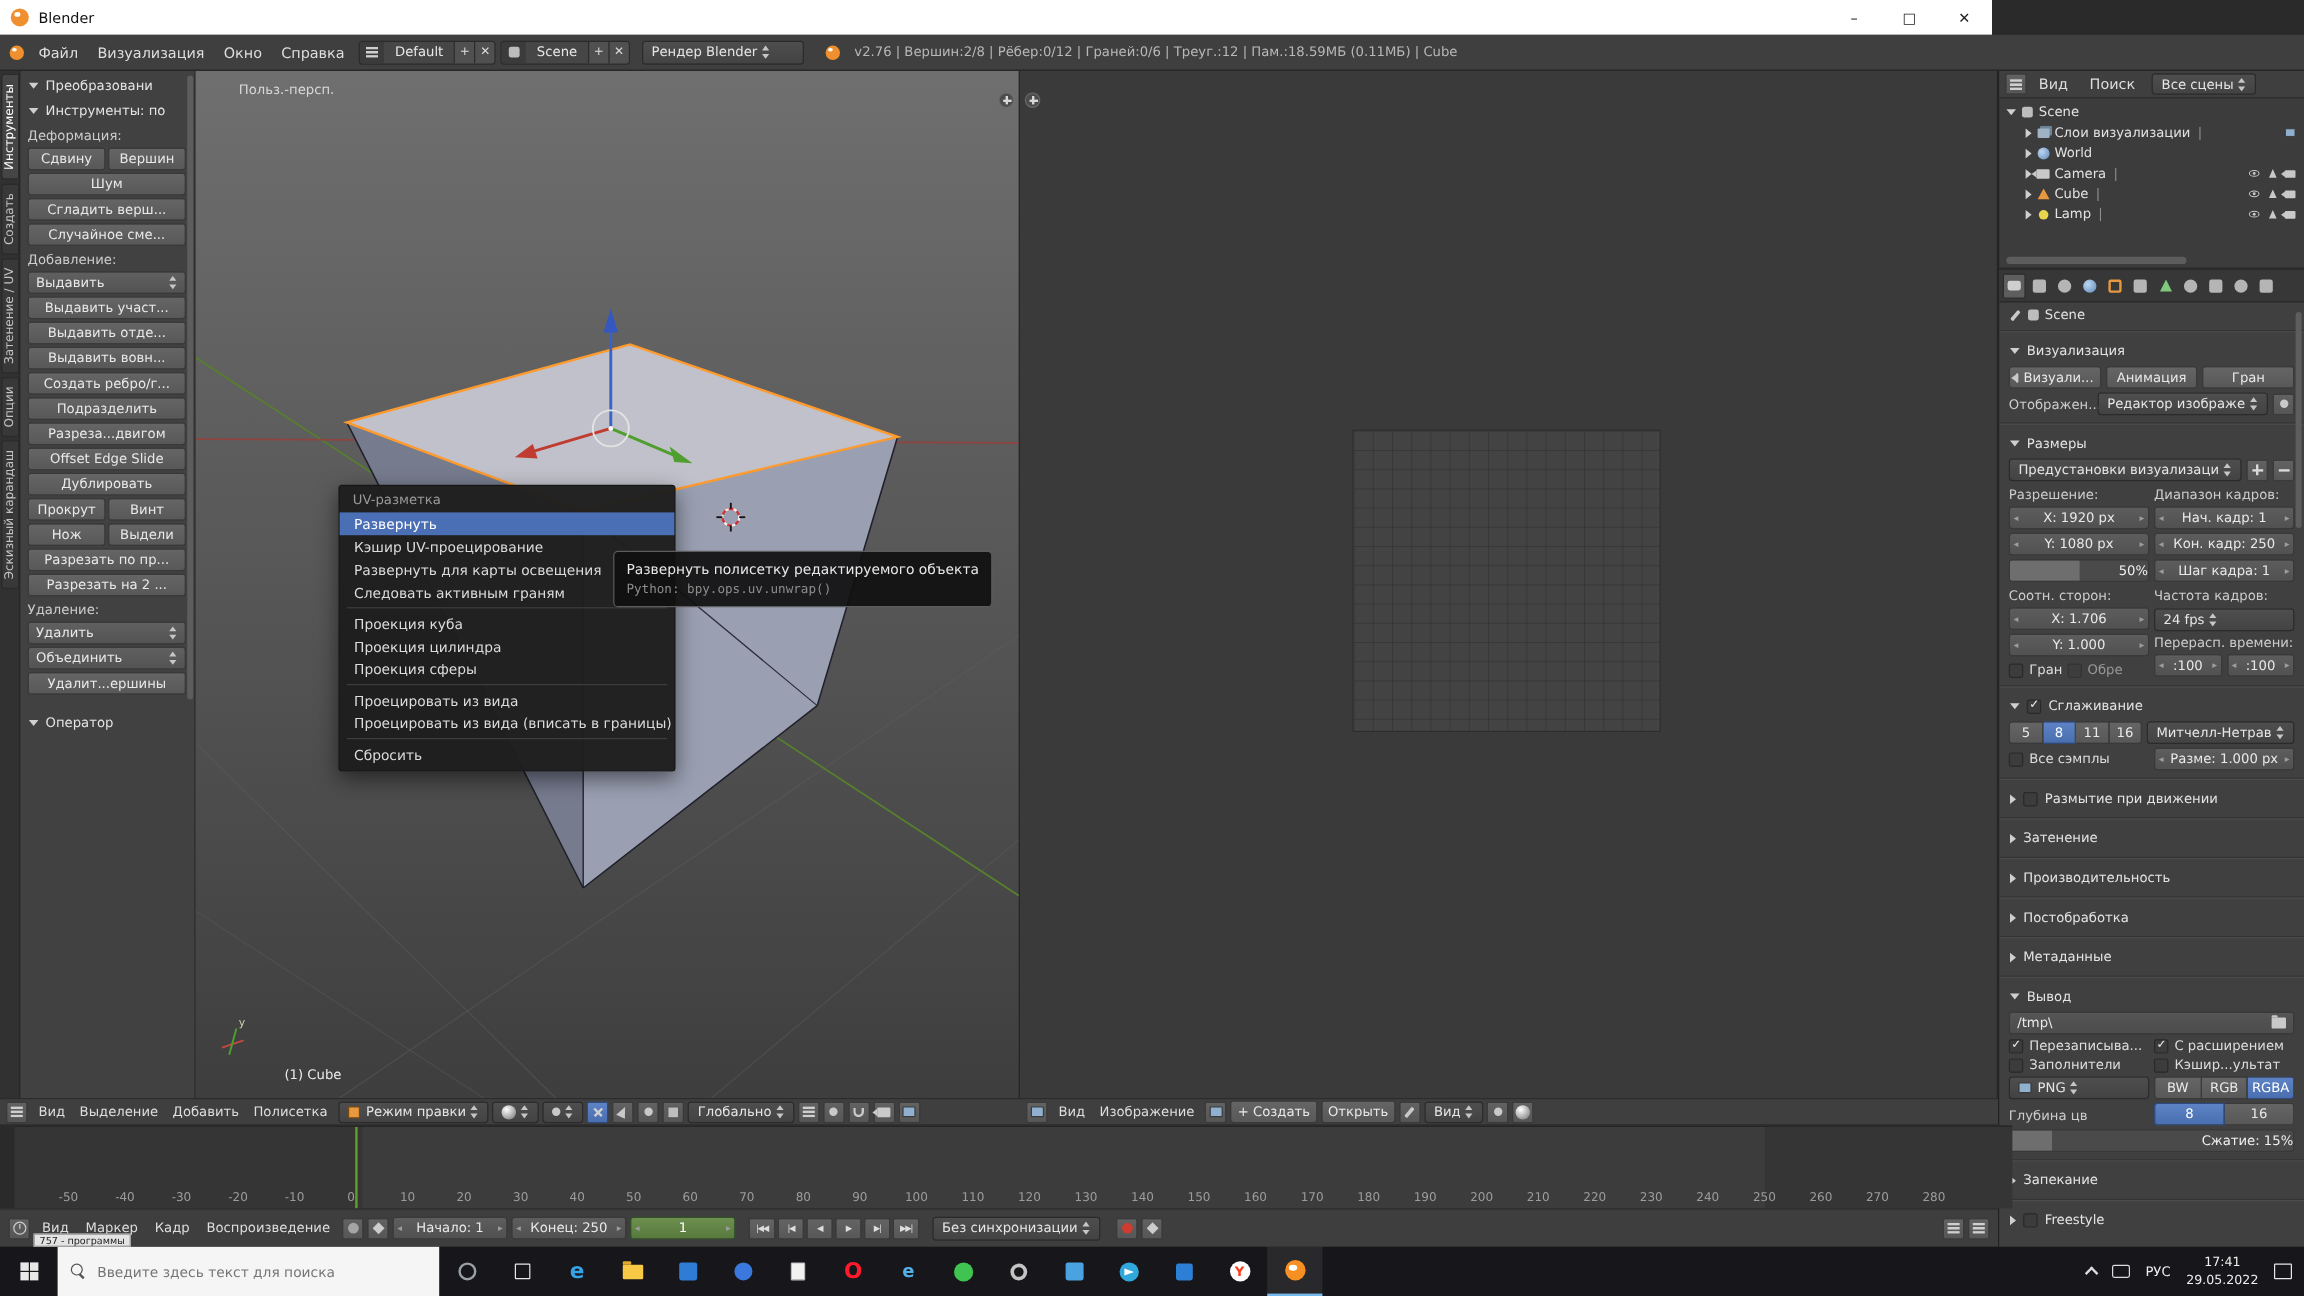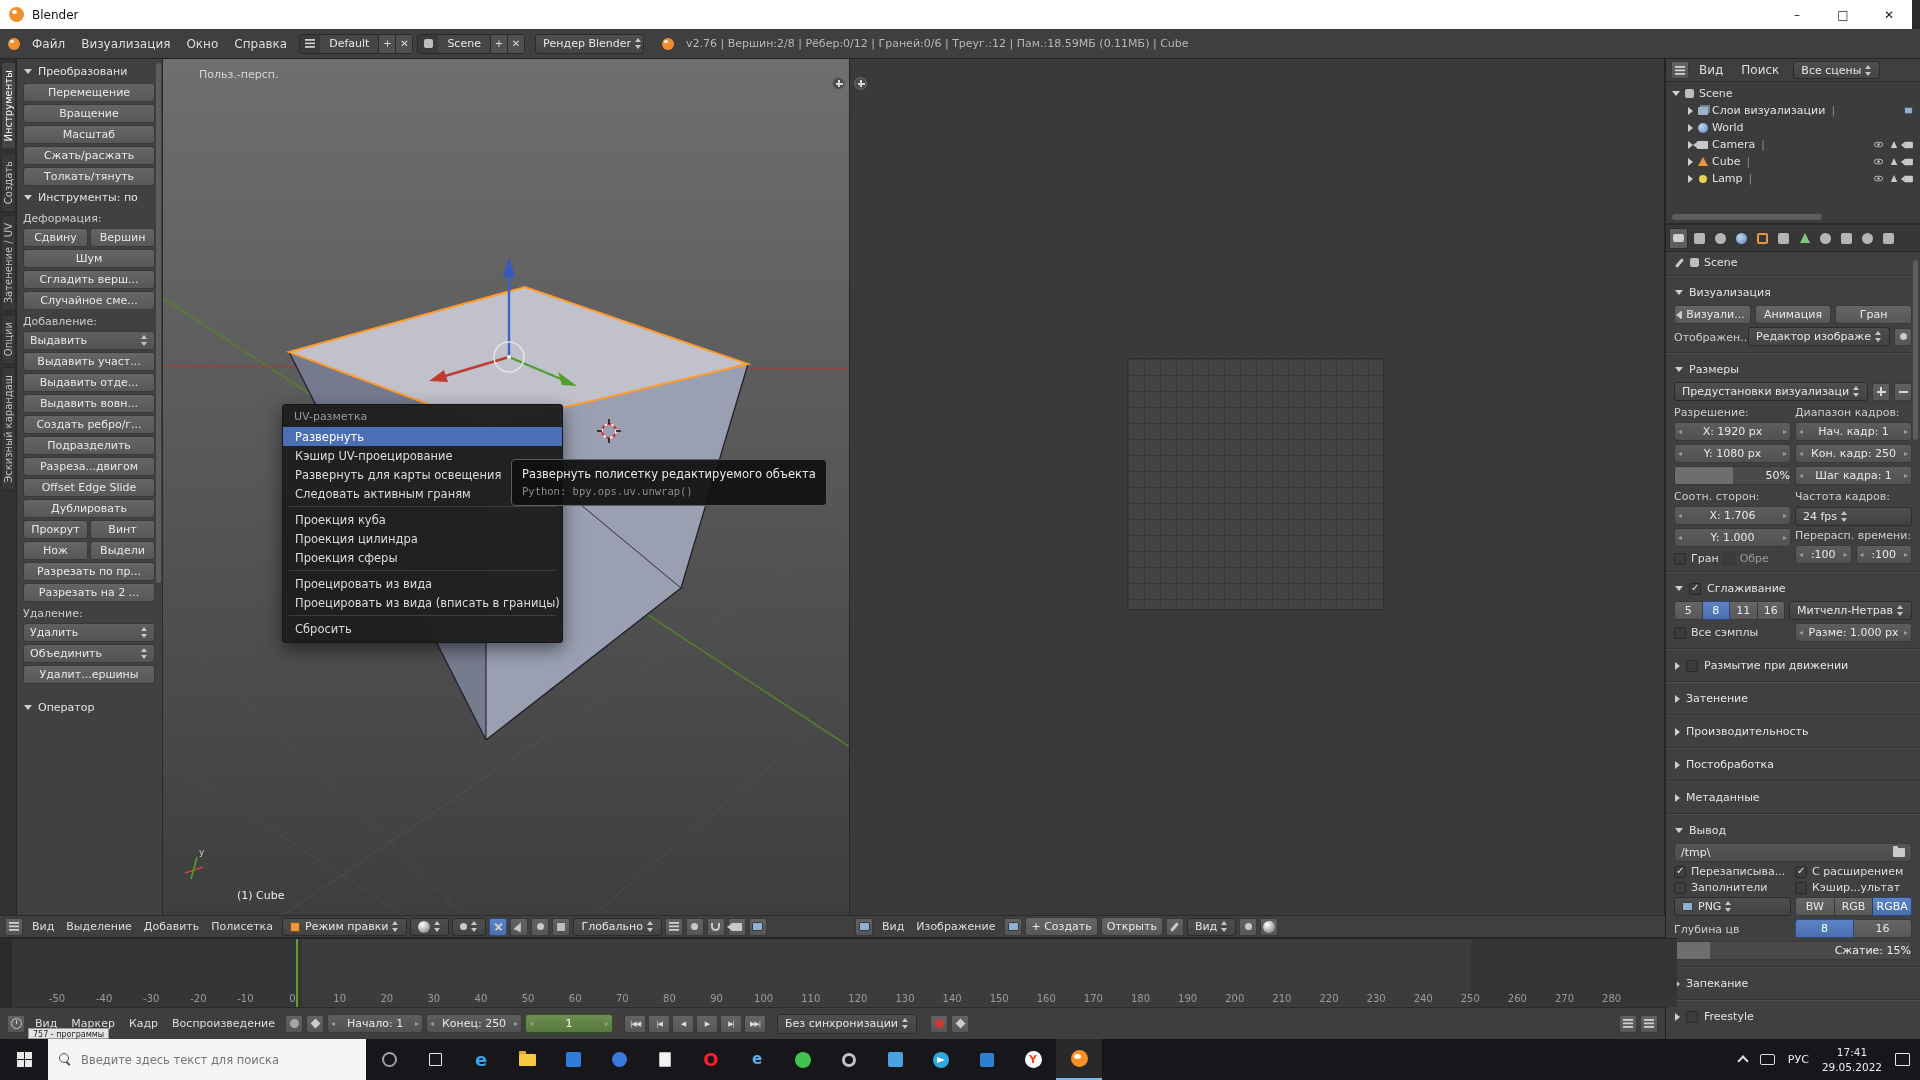--- a/index.html
+++ b/index.html
@@ -1,21 +1,21 @@
 <!DOCTYPE html>
 <html><head>
 <meta charset="utf-8">
 <style>
 *{margin:0;padding:0;box-sizing:border-box}
 html,body{width:1920px;height:1080px;overflow:hidden;background:#2a2a2a}
 body{font-family:"DejaVu Sans",sans-serif;font-size:11px;color:#e2e2e2}
 .screen{position:relative;width:1920px;height:1080px;background:#2a2a2a}
 
 
-.titlebar{position:absolute;left:0;top:0;width:1912px;height:29px;background:#ffffff;color:#000;display:flex;align-items:center;z-index:5}
+.titlebar{position:absolute;left:0;top:0;width:1660px;height:29px;background:#ffffff;color:#000;display:flex;align-items:center;z-index:5}
 .blogo{width:15px;height:15px;border-radius:50%;background:#ef8f2e;position:relative;flex:none}
 .blogo::after{content:"";position:absolute;left:3px;top:3px;width:5px;height:4px;border-radius:50%;background:#fff}
 .blogo-sm{width:12px;height:12px;border-radius:50%;background:#ef8f2e;position:relative;flex:none}
 .blogo-sm::after{content:"";position:absolute;left:2px;top:2px;width:4px;height:3px;border-radius:50%;background:#fff}
 .titlebar .title{font-size:12px;margin-left:8px;color:#111}
 .titlebar .blogo{margin-left:9px}
 .win-controls{margin-left:auto;display:flex;height:100%}
 .win-btn{width:46px;height:100%;display:flex;align-items:center;justify-content:center;font-size:12px;color:#222}
 
 
@@ -250,48 +250,41 @@
       <span class="selbtn">✕</span>
     </div>
     <div class="dbsel">
       <span class="dbicon">
           <span class="sc-scene"></span>
         </span>
       <span class="dbtext">Scene</span>
       <span class="selbtn">+</span>
       <span class="selbtn">✕</span>
     </div>
-    <div class="bdrop" style="width:109px;margin-left:6px">
+    <div class="bdrop" style="width:135px;margin-left:6px">
       <span>Рендер Blender</span>
         <span class="carets"></span>
     </div>
     <span class="blogo-sm" style="margin-left:14px"></span>
     <span class="stats">v2.76 | Вершин:2/8 | Рёбер:0/12 | Граней:0/6 | Треуг.:12 | Пам.:18.59МБ (0.11МБ) | Cube</span>
   </div>
 
   <div class="tabstrip">
     <div class="vtab active">Инструменты</div>
     <div class="vtab">Создать</div>
     <div class="vtab">Затенение / UV</div>
     <div class="vtab">Опции</div>
     <div class="vtab">Эскизный карандаш</div>
   </div>
 
   <div class="toolshelf">
     <div class="phead">
       <span class="tri-open"></span>
       <span>Преобразовани</span>
     </div>
-    <div class="stack">
-        <div class="bbtn">Перемещение</div>
-        <div class="bbtn">Вращение</div>
-        <div class="bbtn">Масштаб</div>
-        <div class="bbtn">Сжать/расжать</div>
-        <div class="bbtn">Толкать/тянуть</div>
-      </div>
     <div class="phead">
       <span class="tri-open"></span>
       <span>Инструменты: по</span>
     </div>
     <div class="shelf-label">Деформация:</div>
     <div class="btn-pair">
       <div class="bbtn">Сдвину</div>
       <div class="bbtn">Вершин</div>
     </div>
     <div class="stack">

